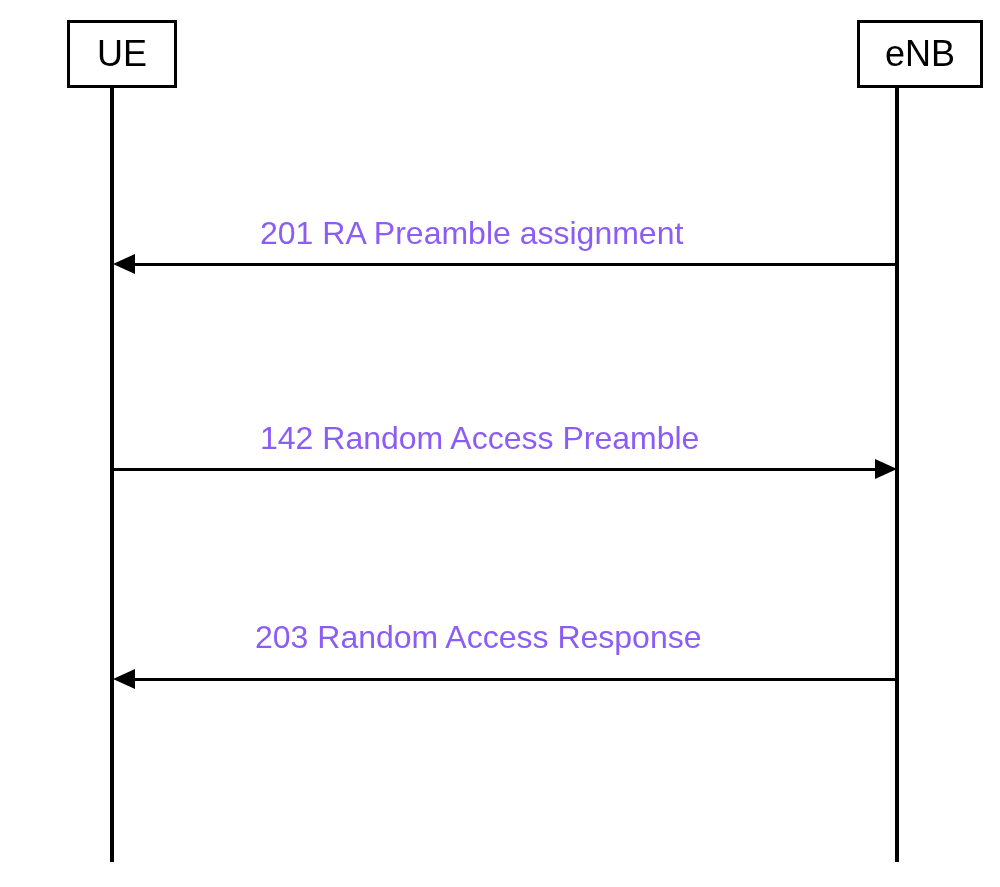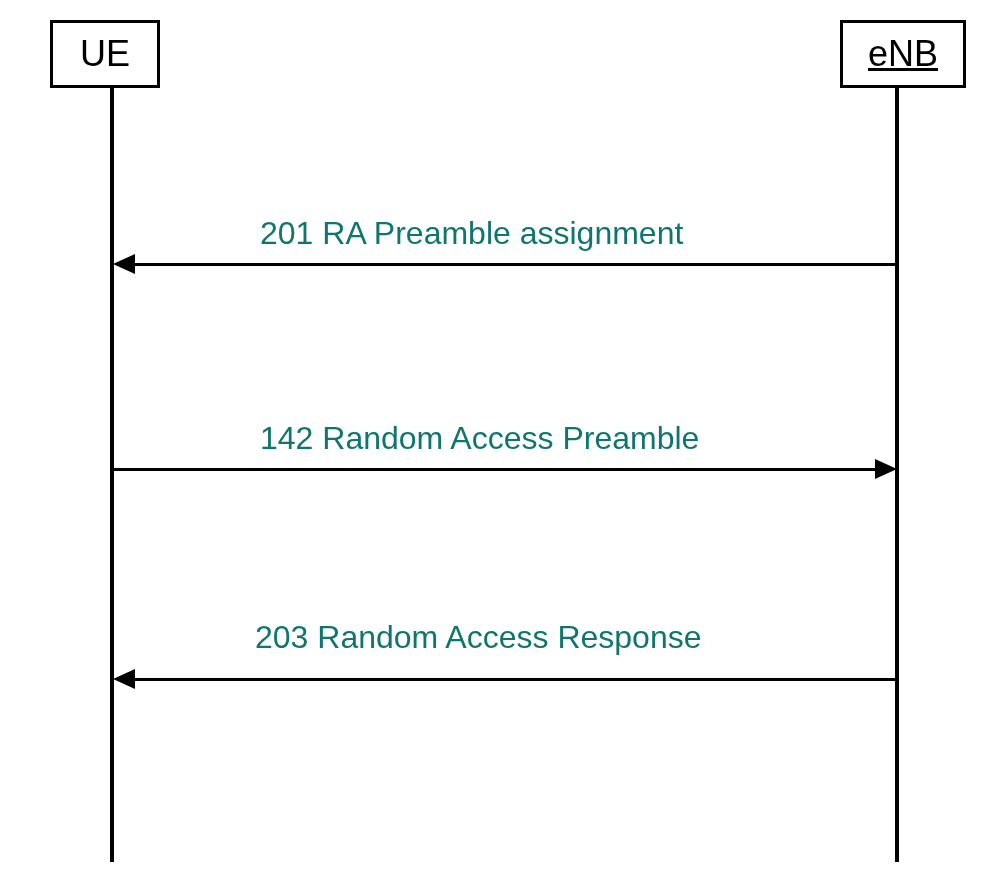--- a/index.html
+++ b/index.html
@@ -16,20 +16,21 @@
     }
     .actor-box {
       position: absolute;
       border: 3px solid #000;
       background: #fff;
       padding: 10px 25px;
       font-size: 36px;
       font-weight: normal;
       text-align: center;
       min-width: 110px;
+      margin-left: 17px;
     }
     .lifeline {
       position: absolute;
       width: 4px;
       background: #000;
     }
     .message-arrow {
       position: absolute;
       height: 3px;
       background: #000;
@@ -46,32 +47,32 @@
       position: absolute;
       width: 0;
       height: 0;
       border-top: 10px solid transparent;
       border-bottom: 10px solid transparent;
       border-left: 22px solid #000;
     }
     .message-label {
       position: absolute;
       font-size: 32px;
-      color: #0f766e;
+      color: #8b5cf6;
       white-space: nowrap;
     }
   </style>
 </head>
 <body>
 
 <div class="actor-box" style="left: 50px; top: 20px;">
   <span>UE</span>
 </div>
 
-<div class="actor-box" style="left: 840px; top: 20px; text-decoration: underline;">
+<div class="actor-box" style="left: 840px; top: 20px;">
   <span>eNB</span>
 </div>
 
 <div class="lifeline" style="left: 110px; top: 87px; height: 775px;"></div>
 
 <div class="lifeline" style="left: 895px; top: 87px; height: 775px;"></div>
 
 <div class="message-label" style="left: 260px; top: 215px;">201 RA Preamble assignment</div>
 <div class="message-arrow" style="left: 120px; top: 263px; width: 778px;"></div>
 <div class="arrow-head-left" style="left: 113px; top: 254px;"></div>

